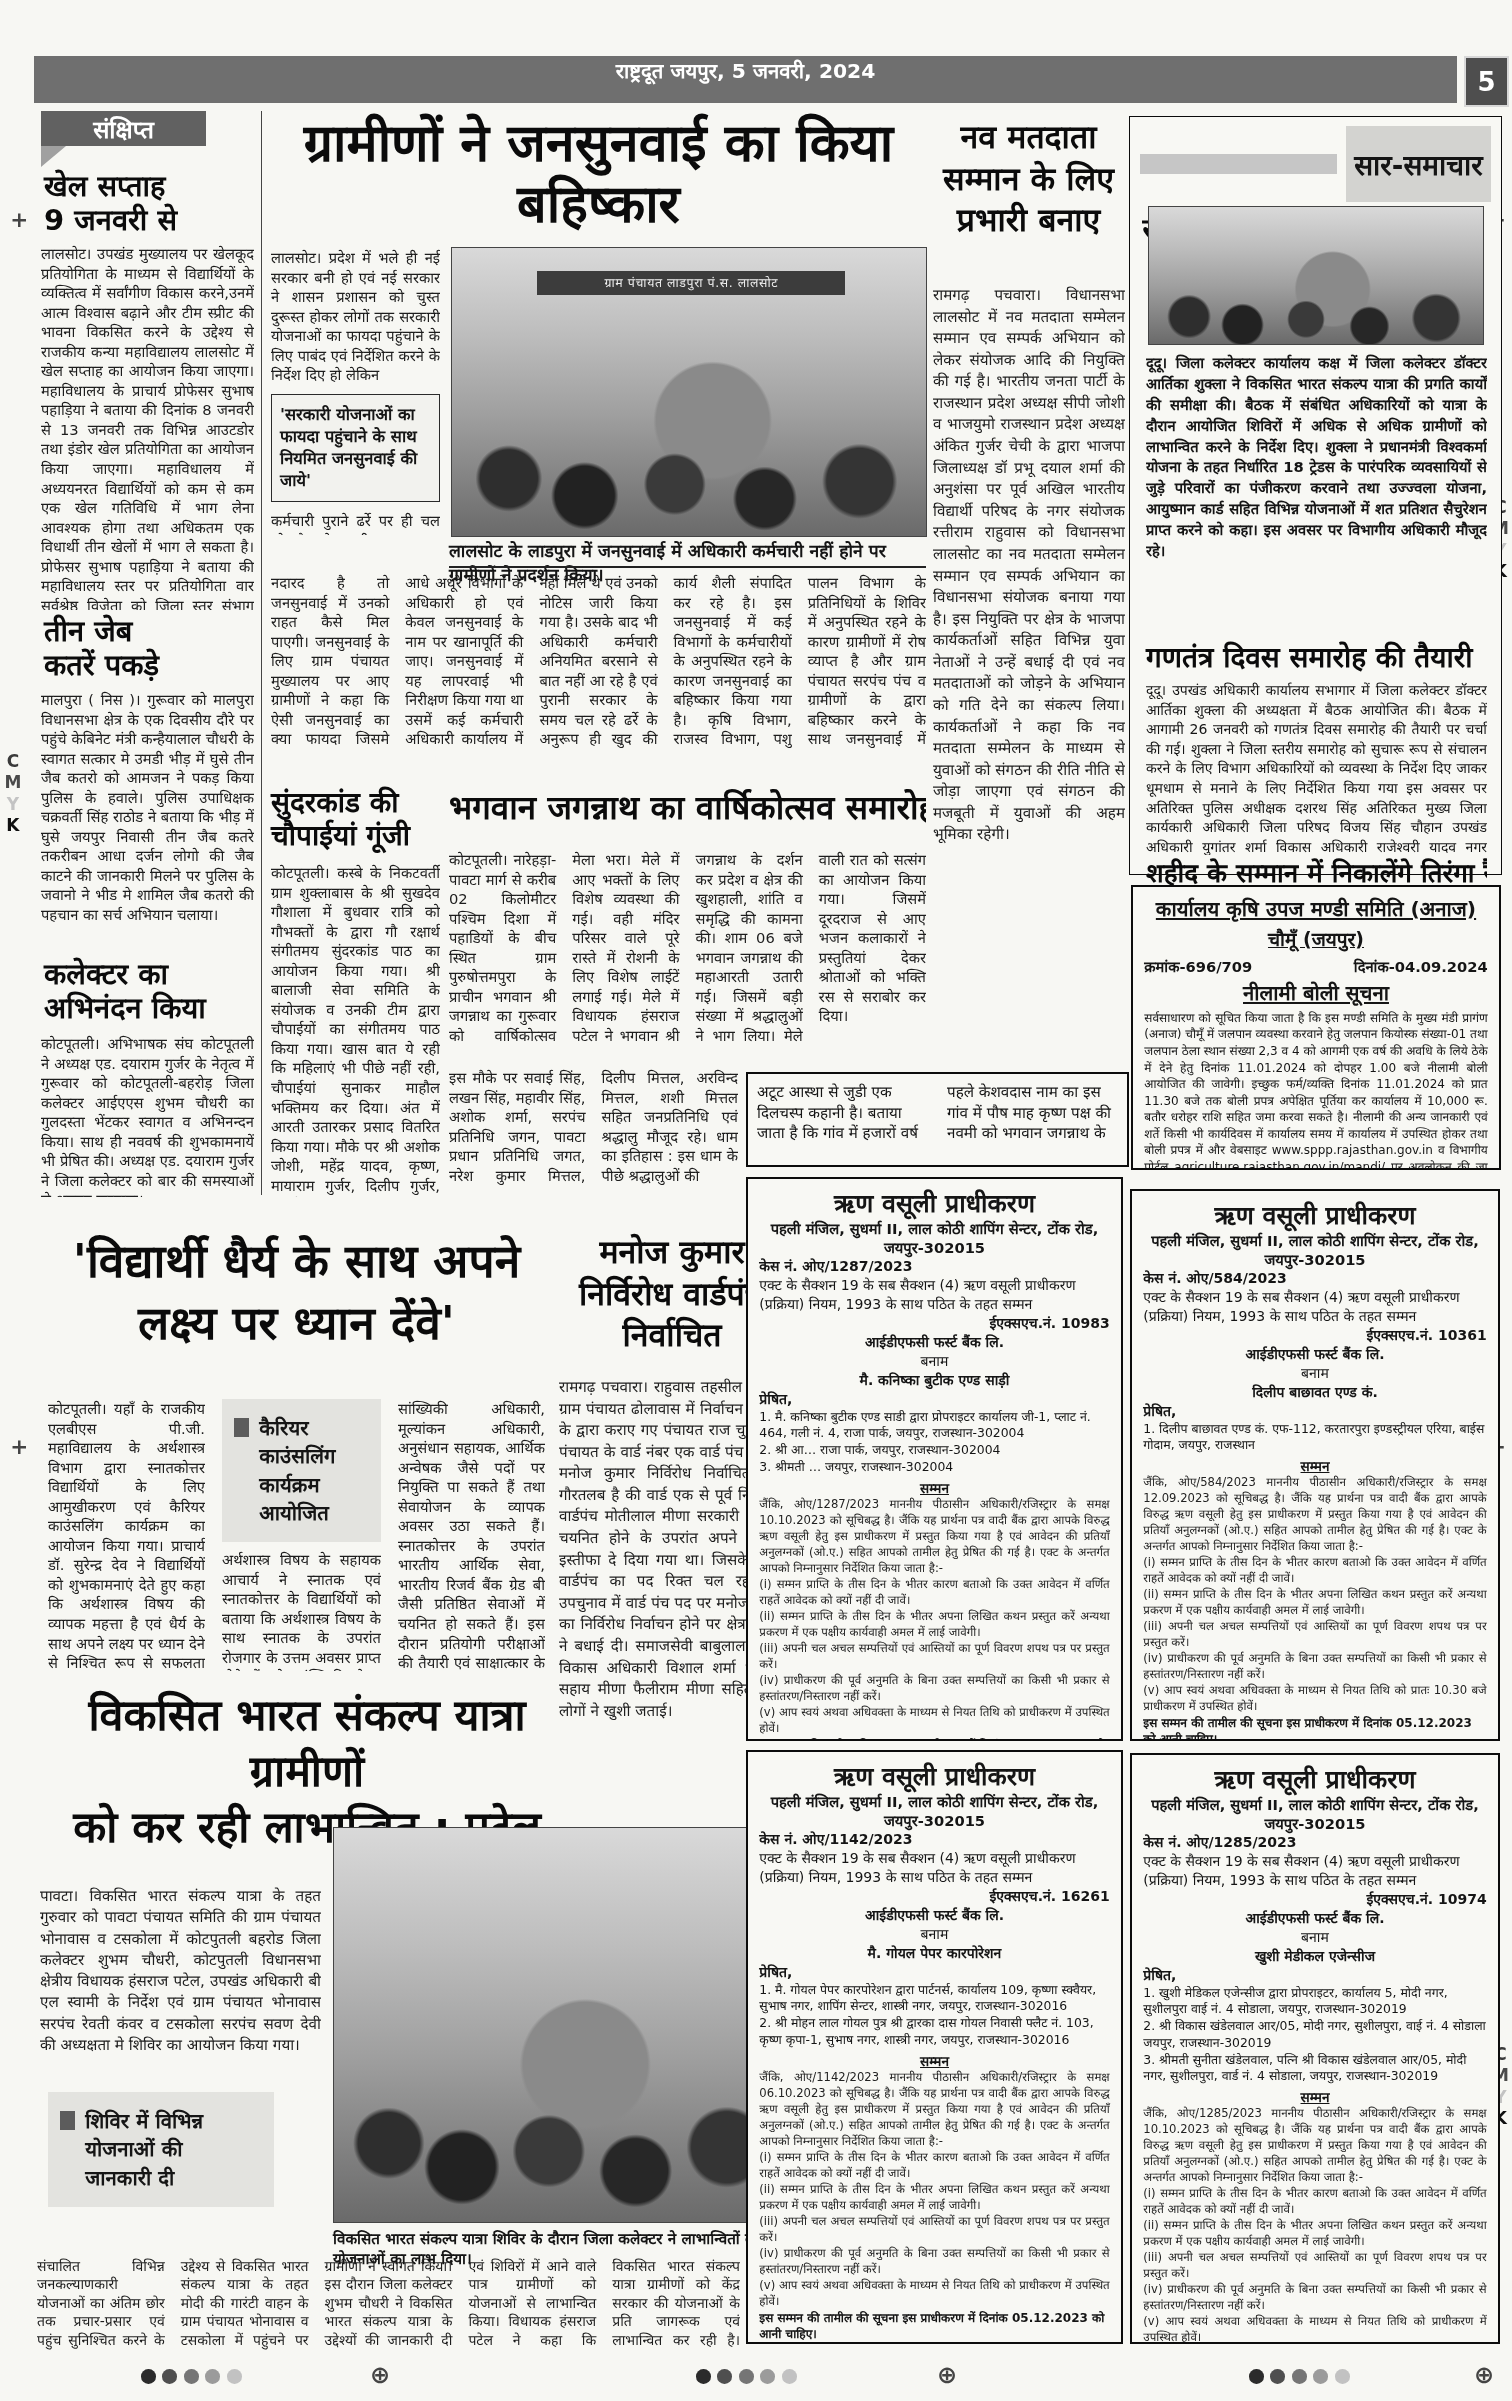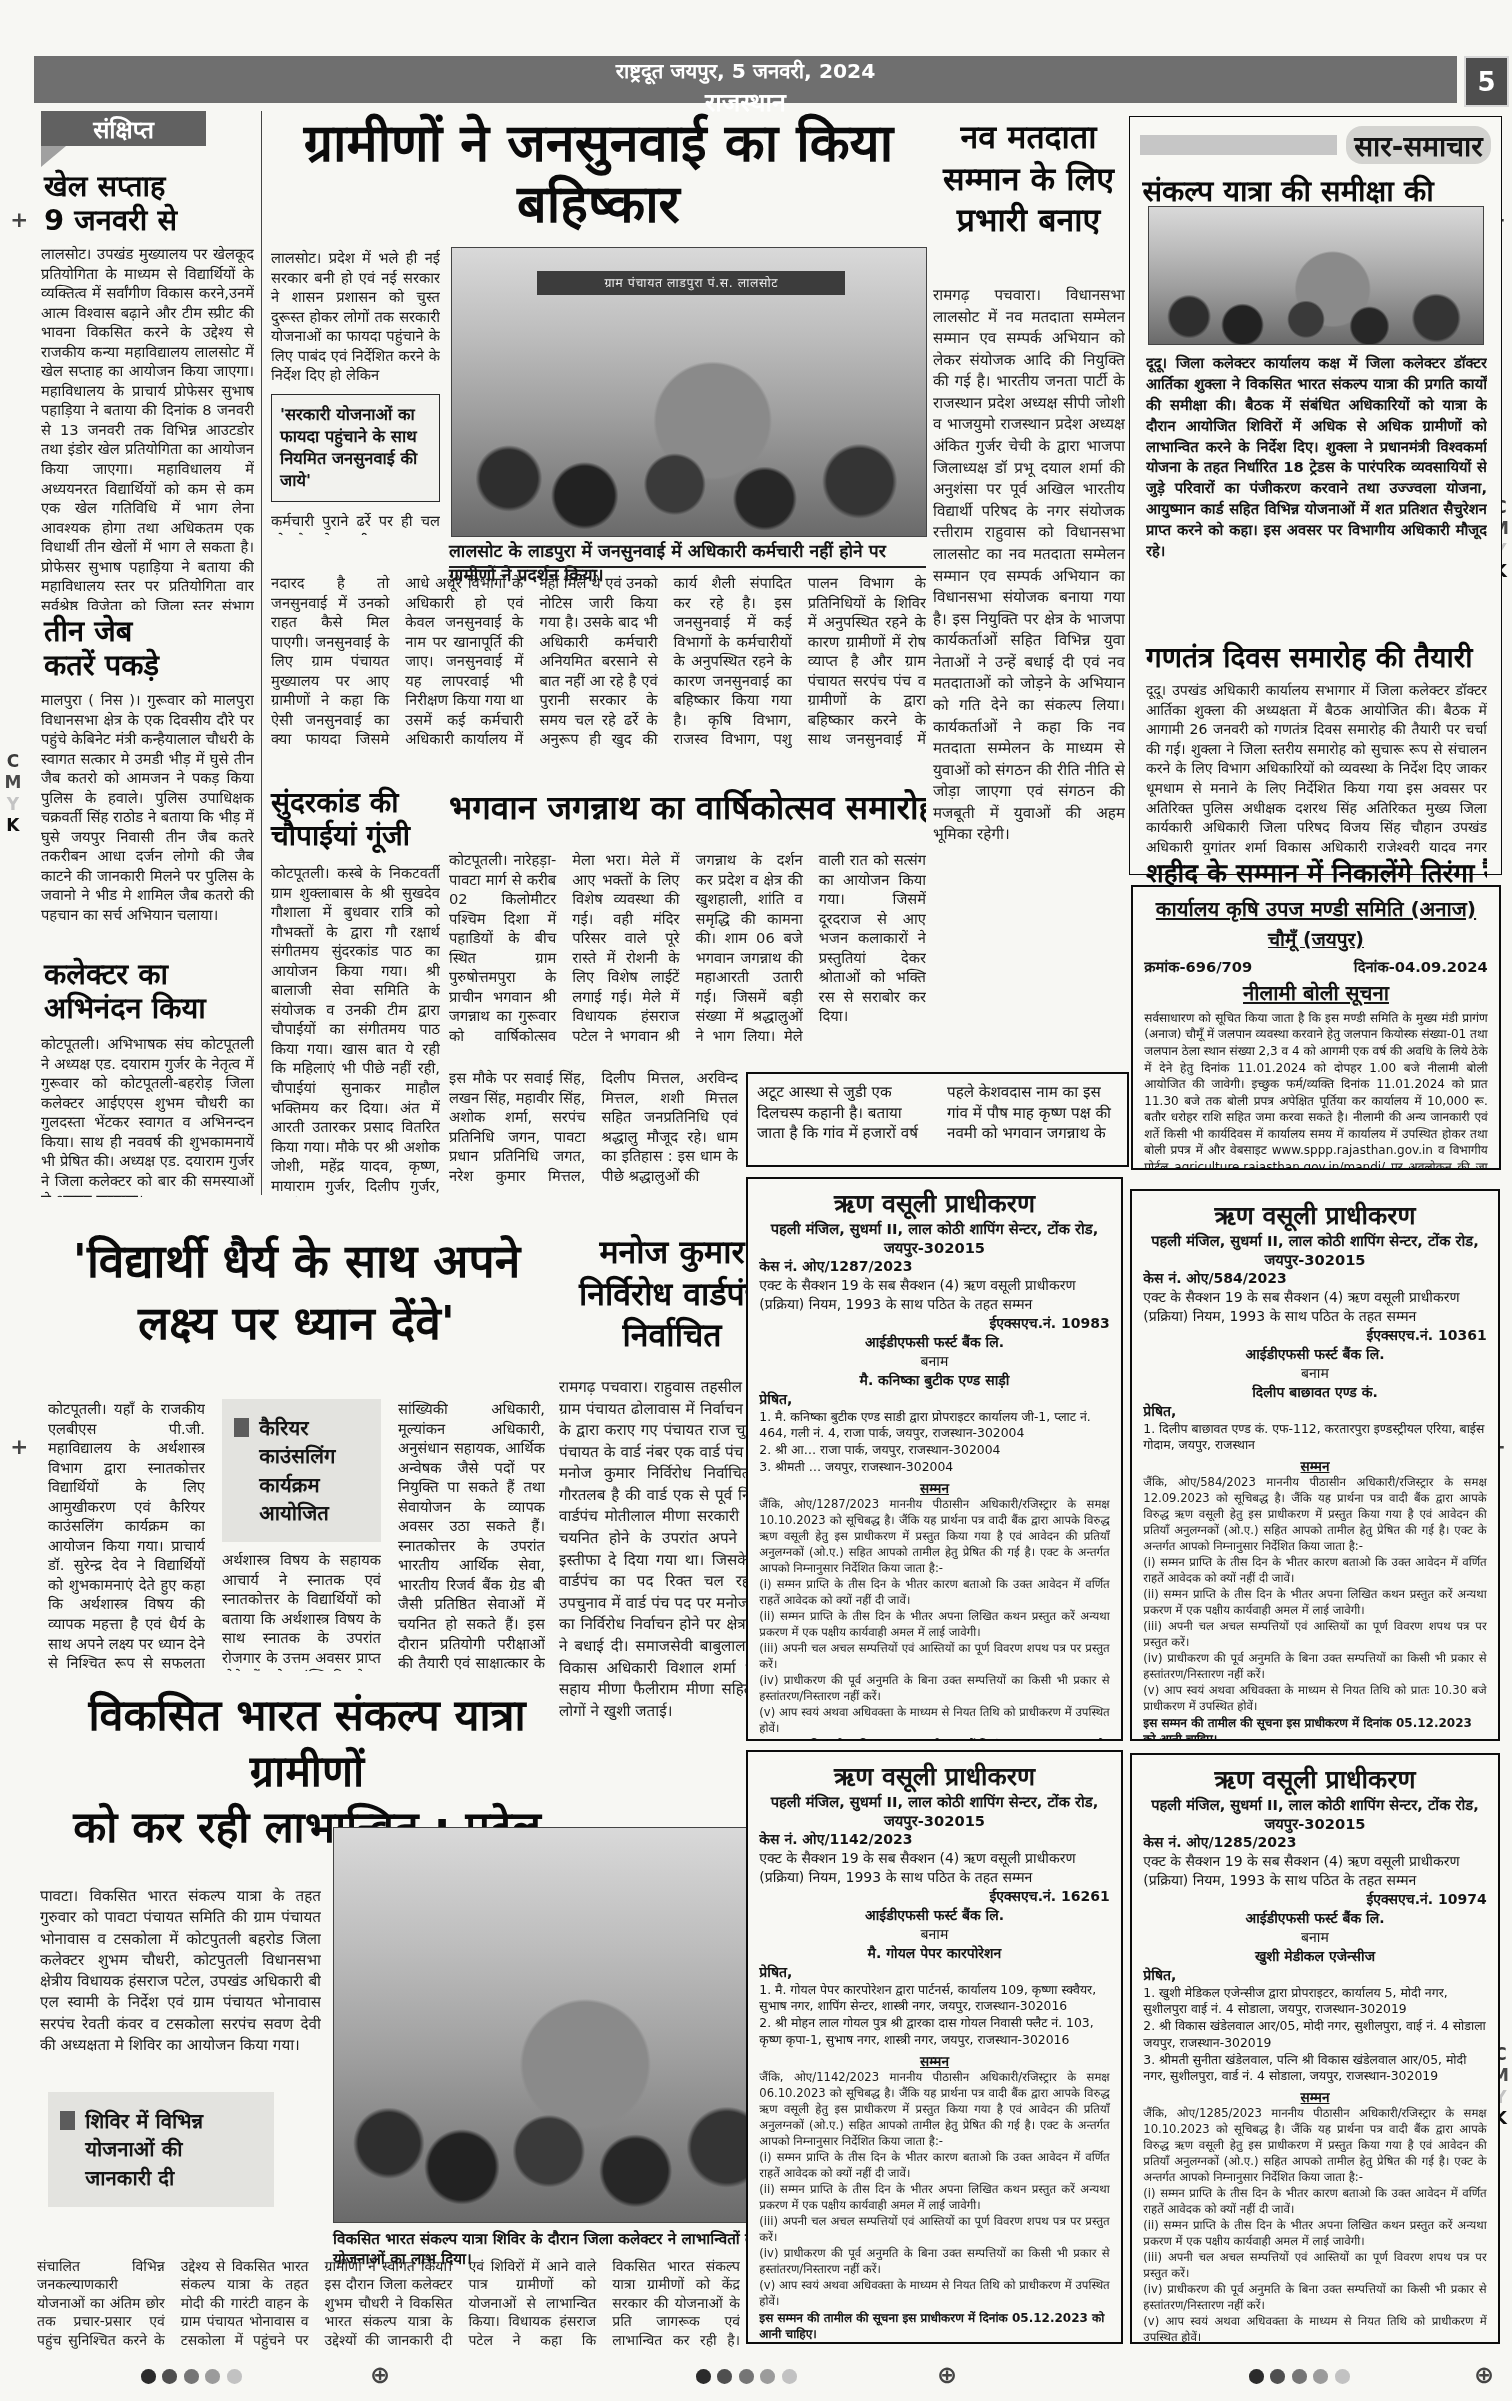--- a/index.html
+++ b/index.html
@@ -43,30 +43,29 @@
   .n-line{font-size:14px;line-height:1.35;}
   .n-body{font-size:11.6px;line-height:1.38;text-align:justify;color:#222;}
   .n-close{font-size:12px;font-weight:bold;line-height:1.35;}
   .n-sign{text-align:right;font-weight:bold;font-size:14px;line-height:1.4;}
   .mark{color:#444;font-weight:bold;}
   .cmyk span{display:block;font-size:17px;font-weight:bold;line-height:1.25;text-align:center;}
   .dots{display:flex;gap:6.8px;}
   .dots i{width:14.7px;height:14.7px;border-radius:50%;display:block;}
   .saar-head{display:flex;align-items:center;gap:9px;}
   .saar-head .gbar{flex:1;height:20.3px;background:#c6c6c6;}
-  .saar-head .glabel{background:#d3d3d0;padding:0 8px;font-size:28px;font-weight:bold;border-radius:16px;}
+  .saar-head .glabel{background:#d3d3d0;padding:19px 8px;font-size:28px;font-weight:bold;}
 </style>
 </head>
 <body>
 
 <div class="page">
 
   <div class="abs bar" style="left:34px;top:56px;width:1423px;height:47px;padding:0 8px;box-sizing:border-box;flex-direction:column;">
     <div style="font-size:20.3px;font-weight:bold;">राष्ट्रदूत जयपुर, 5 जनवरी, 2024</div>
-    <div style="flex:1;text-align:center;font-size:25px;font-weight:bold;">राजस्थान</div>
   </div>
   <div class="abs pagebox" style="left:1464px;top:56px;width:41px;height:47px;font-size:26px;">5</div>
 
   <div class="abs mark" style="left:10.2px;top:207px;font-size:21.5px;">+</div>
   <div class="abs mark" style="left:1488px;top:207px;font-size:21.5px;">+</div>
   <div class="abs mark" style="left:10.2px;top:1434px;font-size:21.5px;">+</div>
   <div class="abs mark" style="left:1488px;top:1434px;font-size:21.5px;">+</div>
   <div class="abs cmyk" style="left:4.5px;top:751px;">
     <span style="color:#3a3a3a">C</span>
     <span style="color:#4a4a4a">M</span>

